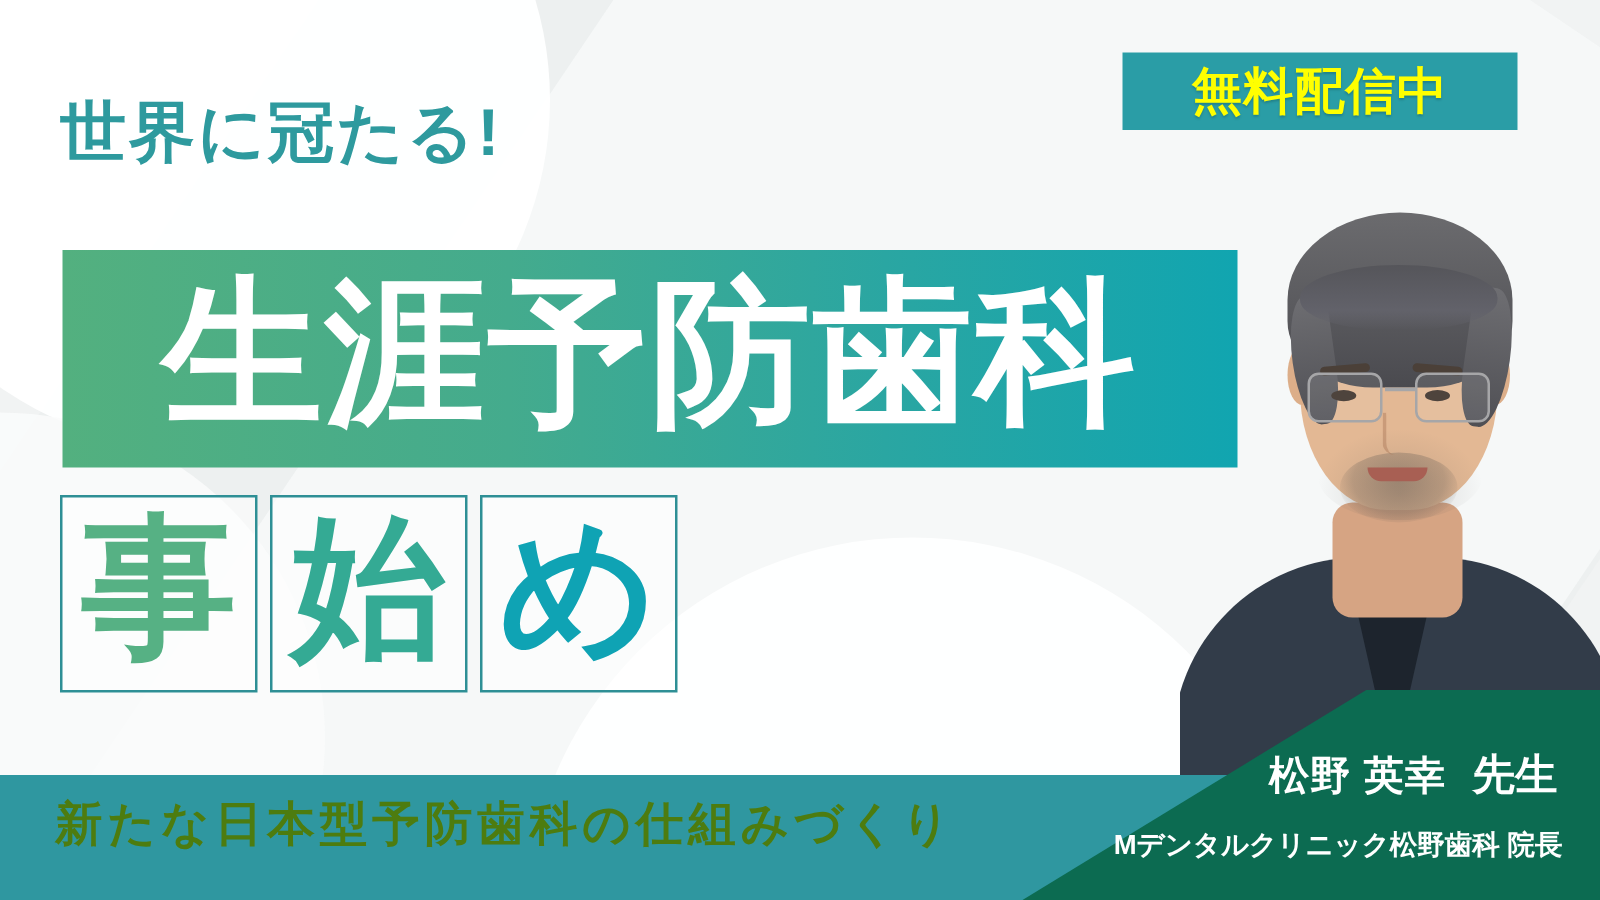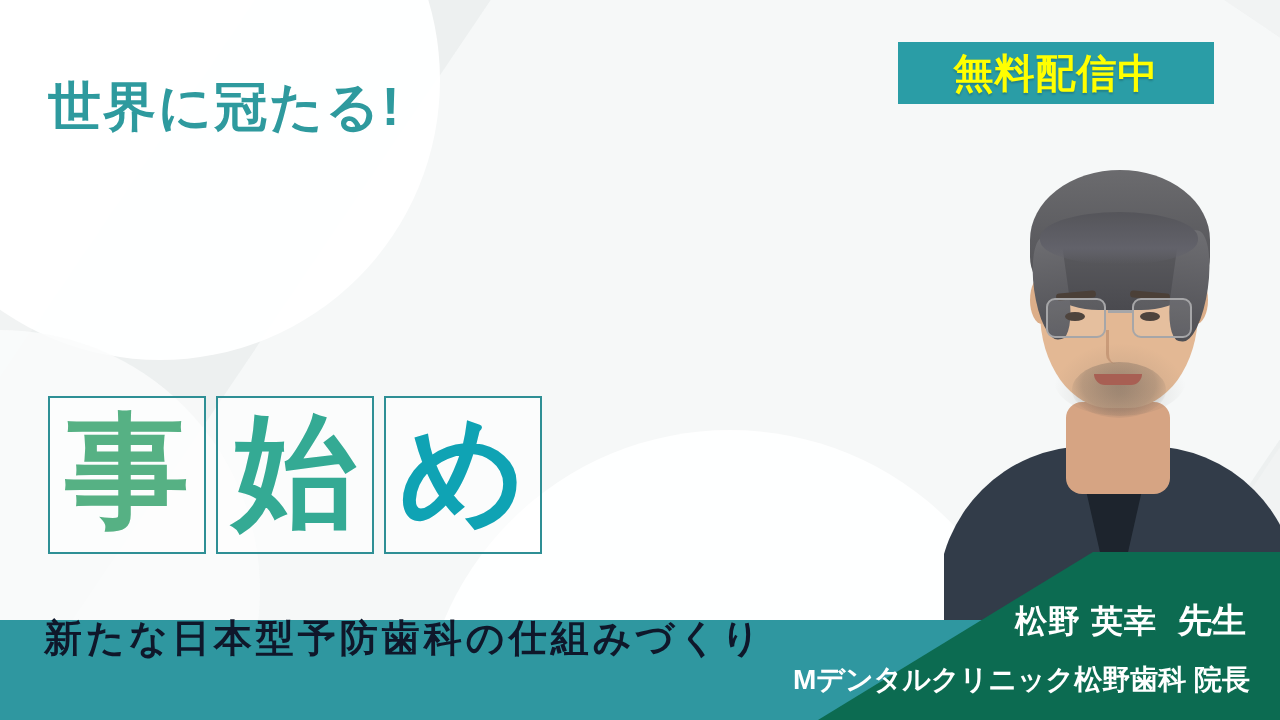--- a/index.html
+++ b/index.html
@@ -202,22 +202,22 @@
     border-radius:50%;
   }
 
   
   .bottombar {
     position:absolute; left:0; top:620px;
     width:1280px; height:100px;
     background:#2f97a0;
   }
   .bottombar-text {
-    position:absolute; left:44px; top:616px;
-    font-size:38px; font-weight:bold; color:#0f172a;
+    position:absolute; left:44px; top:638px;
+    font-size:38px; font-weight:bold; color:#4d7c0f;
     letter-spacing:4px; line-height:1.2; white-space:nowrap;
   }
 
   
   .speakerband {
     position:absolute; left:0; top:0; width:1280px; height:720px;
     pointer-events:none;
   }
   .speakerband .shape {
     position:absolute; inset:0;
@@ -231,21 +231,21 @@
   }
   .speaker-name .nm {
     font-size:32px; font-weight:bold; letter-spacing:1px;
   }
   .speaker-name .hon {
     font-size:34px; font-weight:bold; margin-left:21px;font-family:Liberation Serif, serif;
   }
   .speaker-affil {
     position:absolute; right:30px; top:661px;
     text-align:right; white-space:nowrap;
-    color:#ffffff; font-size:28px; font-weight:bold; letter-spacing:0px;
+    color:#ffffff; font-size:22px; font-weight:bold; letter-spacing:0px;
   }
 </style>
 </head>
 <body>
 
 <div class="stage">
 
   <div class="bg-layer">
     <div class="bg-diag"></div>
     <div class="bg-diag2"></div>
@@ -253,20 +253,23 @@
     <div class="bg-circle-c"></div>
     <div class="bg-circle-b"></div>
   </div>
 
   <div class="badge">
     <span class="badge-text">無料配信中</span>
   </div>
 
   <div class="kicker">世界に冠たる!</div>
 
+  <div class="banner">
+    <span class="banner-text">生涯予防歯科</span>
+  </div>
 
   <div class="boxrow">
     <div class="charbox c1">
       <span>事</span>
     </div>
     <div class="charbox c2">
       <span>始</span>
     </div>
     <div class="charbox c3">
       <span>め</span>

